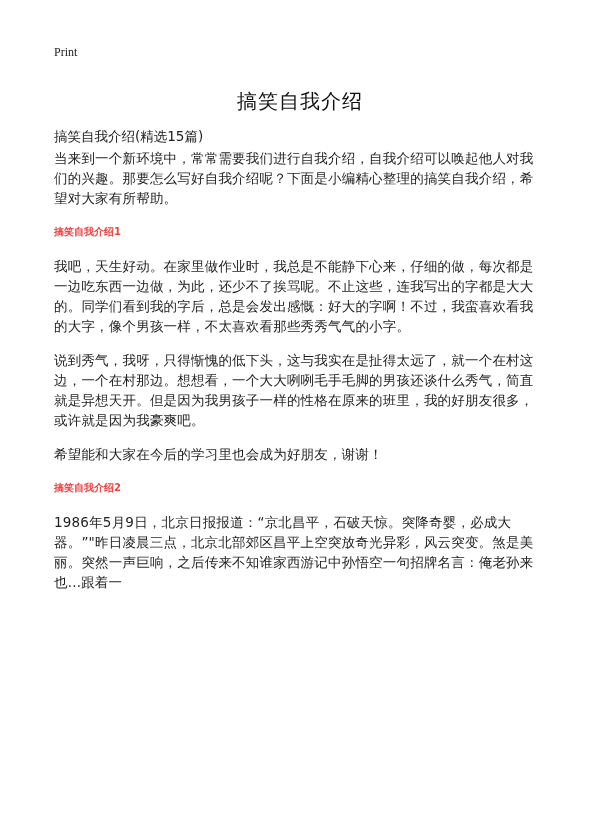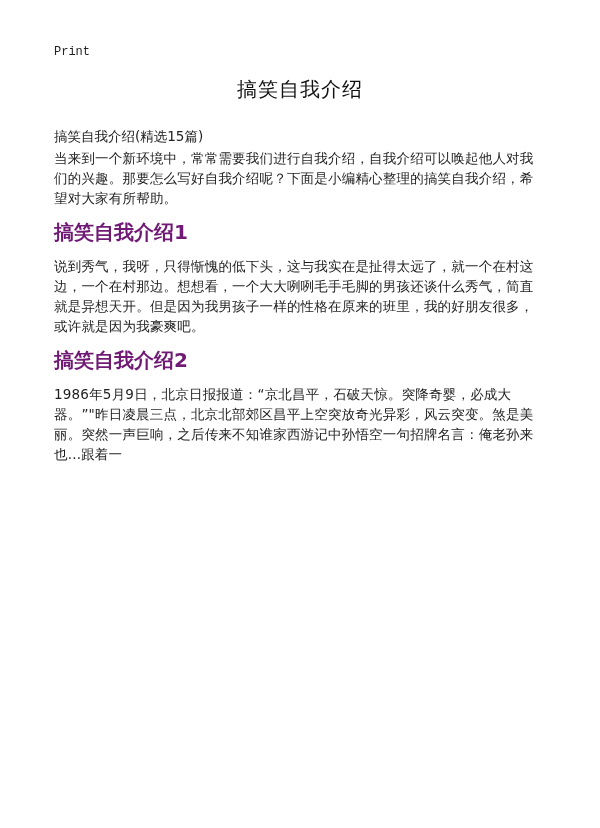--- a/index.html
+++ b/index.html
@@ -1,38 +1,40 @@
 <!DOCTYPE html>
 <html><head>
 <meta charset="utf-8">
 <style>
   html, body { margin: 0; padding: 0; background: #ffffff; }
   body { width: 600px; height: 828px; overflow: hidden; position: relative;
          font-family: "DejaVu Sans", "Liberation Sans", sans-serif; color: #1a1a1a; }
   .page { position: absolute; left: 0; top: 0; width: 600px; height: 828px; }
-  .print { position: absolute; left: 54px; top: 45px; font-family: Liberation Mono, monospace;
+  .print { position: absolute; left: 54px; top: 45px; font-family: Liberation Serif, serif;
            font-size: 12px; color: #222; cursor: pointer; }
-  .title { position: absolute; left: 0; width: 600px; top: 76px; text-align: center;
+  .title { position: absolute; left: 0; width: 600px; top: 88px; text-align: center;
            font-size: 20px; color: #111; letter-spacing: 1px; }
   .subtitle { position: absolute; left: 54px; top: 128px; font-size: 13.5px; color: #222; }
   .content { position: absolute; left: 54px; width: 500px; top: 148px; }
   .para { font-size: 13.5px; line-height: 20px; margin: 0 8px 14px 0; color: #1e1e1e;
           word-break: break-all; letter-spacing: 0.2px; }
-  .heading { font-size: 20px; font-weight: bold; margin: 0 0 14px 0; color: #701a75; line-height: 20px; }
+  .heading { font-size: 10px; font-weight: bold; margin: 0 0 14px 0; color: #ef4444; line-height: 20px; }
 </style>
 </head>
 <body>
 
 <div class="page">
   <div class="print">Print</div>
   <div class="title">搞笑自我介绍</div>
   <div class="subtitle">搞笑自我介绍(精选15篇)</div>
 
   <div class="content">
     <p class="para">当来到一个新环境中，常常需要我们进行自我介绍，自我介绍可以唤起他人对我们的兴趣。那要怎么写好自我介绍呢？下面是小编精心整理的搞笑自我介绍，希望对大家有所帮助。</p>
 
     <div class="heading">搞笑自我介绍1</div>
+    <p class="para">我吧，天生好动。在家里做作业时，我总是不能静下心来，仔细的做，每次都是一边吃东西一边做，为此，还少不了挨骂呢。不止这些，连我写出的字都是大大的。同学们看到我的字后，总是会发出感慨：好大的字啊！不过，我蛮喜欢看我的大字，像个男孩一样，不太喜欢看那些秀秀气气的小字。</p>
     <p class="para">说到秀气，我呀，只得惭愧的低下头，这与我实在是扯得太远了，就一个在村这边，一个在村那边。想想看，一个大大咧咧毛手毛脚的男孩还谈什么秀气，简直就是异想天开。但是因为我男孩子一样的性格在原来的班里，我的好朋友很多，或许就是因为我豪爽吧。</p>
+    <p class="para">希望能和大家在今后的学习里也会成为好朋友，谢谢！</p>
 
     <div class="heading">搞笑自我介绍2</div>
     <p class="para">1986年5月9日，北京日报报道：“京北昌平，石破天惊。突降奇婴，必成大器。”"昨日凌晨三点，北京北部郊区昌平上空突放奇光异彩，风云突变。煞是美丽。突然一声巨响，之后传来不知谁家西游记中孙悟空一句招牌名言：俺老孙来也...跟着一</p>
   </div>
 </div>
 
 </body></html>

